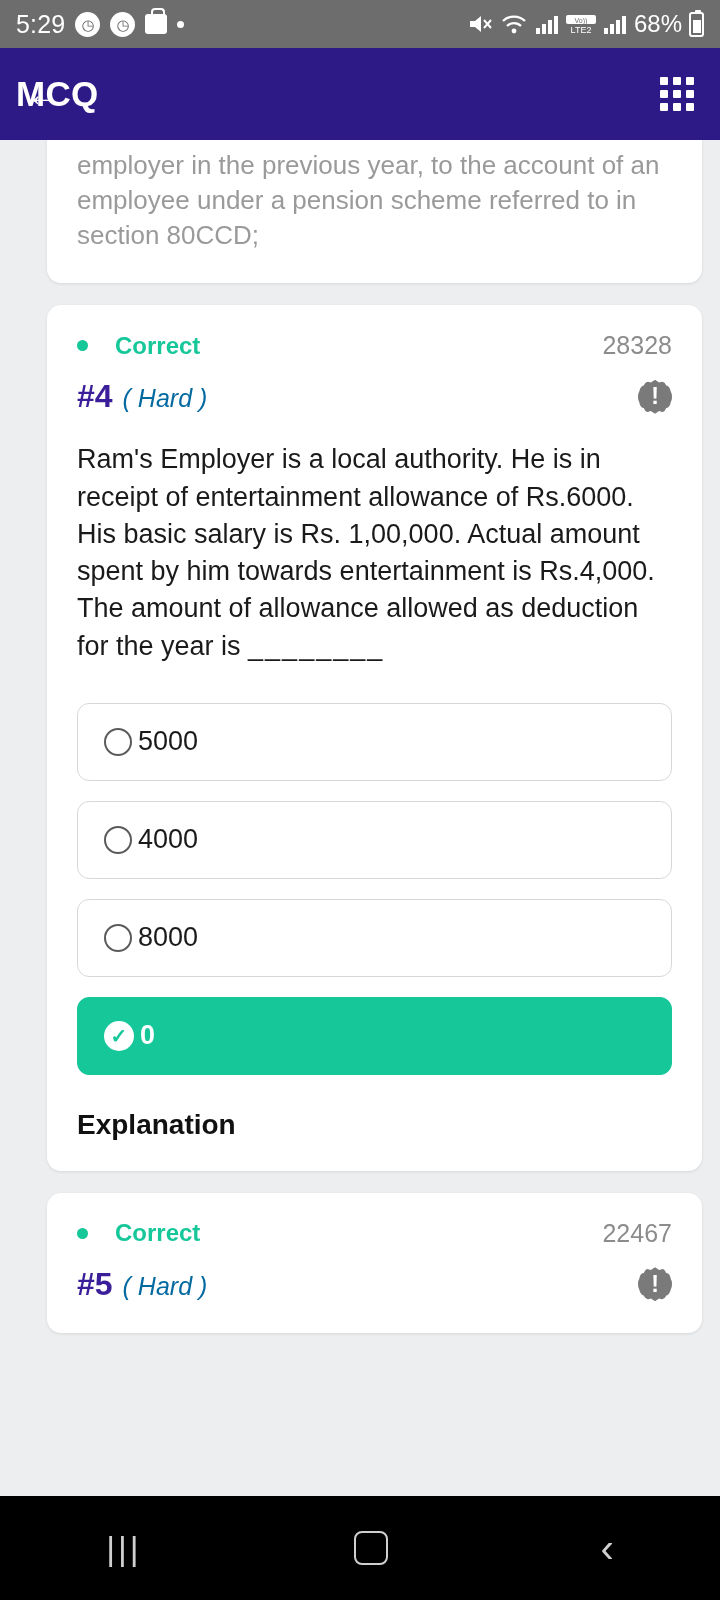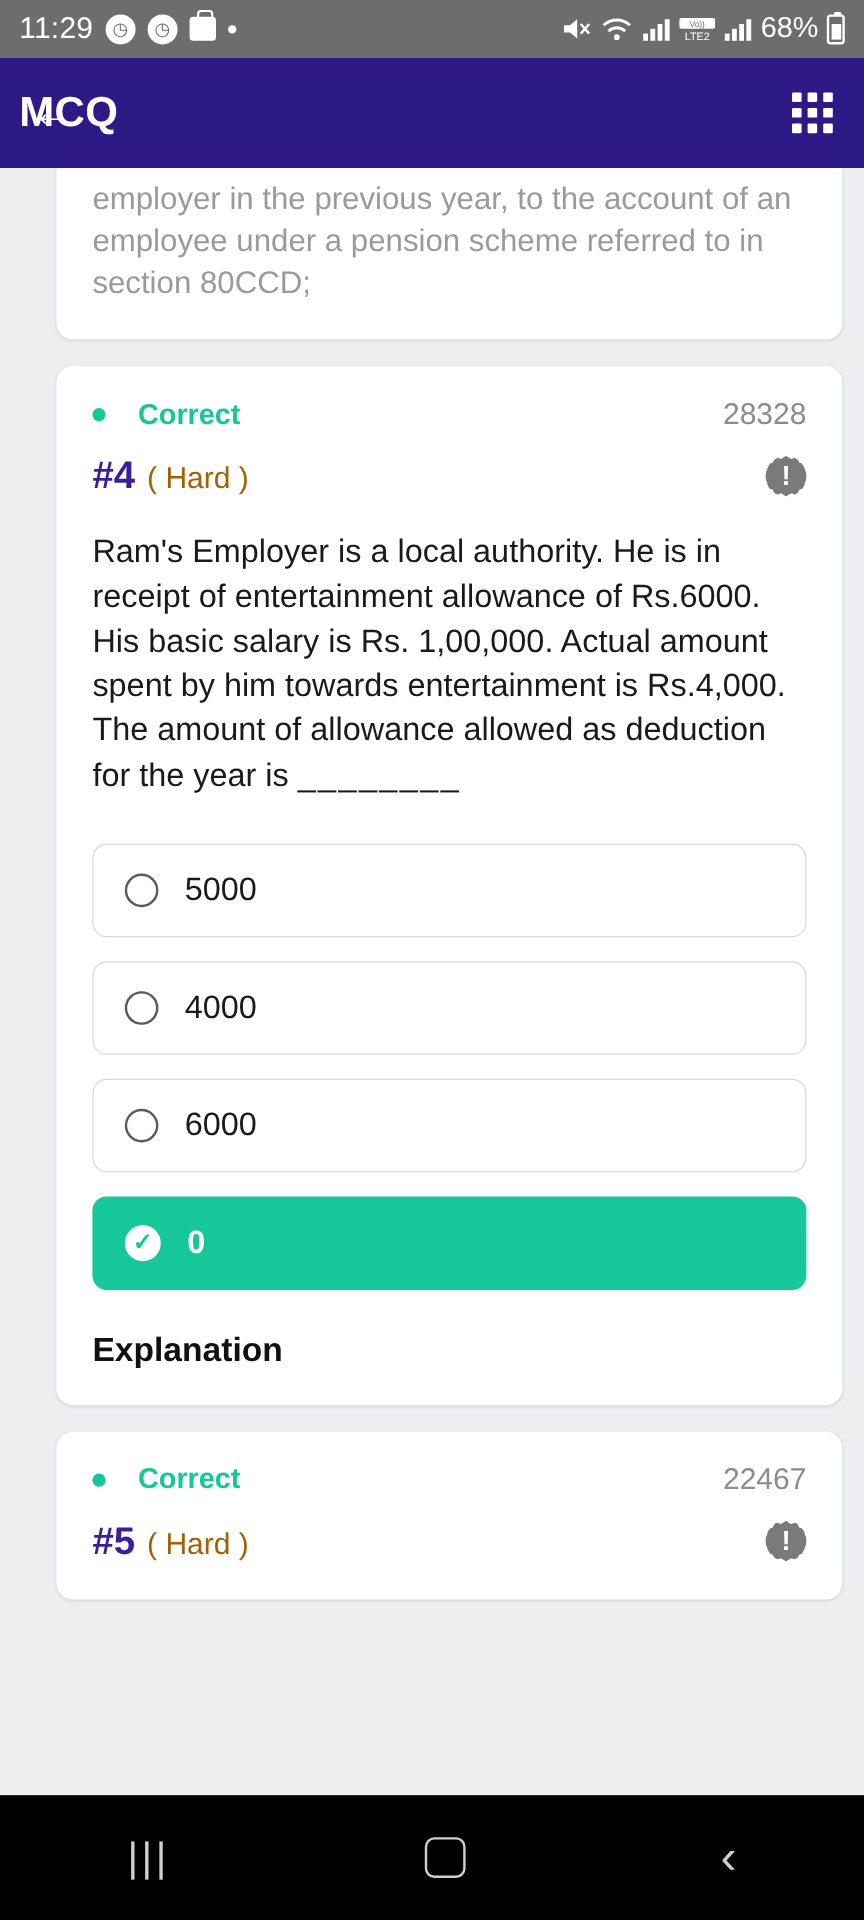--- a/index.html
+++ b/index.html
@@ -92,38 +92,38 @@
   .status-dot { width: 11px; height: 11px; border-radius: 50%; background: #16c79a; }
   .status-label { color: #16c79a; font-size: 24px; font-weight: 700; }
   .qid { color: #8c8c8c; font-size: 25px; }
 
   .q-head-row {
     display: flex; align-items: center; justify-content: space-between;
     margin-top: 18px;
   }
   .q-num-wrap { display: flex; align-items: baseline; gap: 10px; }
   .q-num { color: #3b1e9a; font-size: 32px; font-weight: 700; }
-  .q-diff { color: #a16207; font-size: 25px; }
+  .q-diff { color: #0369a1; font-size: 25px; font-style: italic; }
   .report-ico {
     width: 34px; height: 34px; border-radius: 50%;
     background: #7a7a7a; color: #ffffff;
     display: inline-flex; align-items: center; justify-content: center;
     font-size: 23px; font-weight: 700; line-height: 1;
     clip-path: polygon(50% 0%, 62% 8%, 76% 4%, 83% 17%, 96% 20%, 96% 34%, 106% 50%, 96% 66%, 96% 80%, 83% 83%, 76% 96%, 62% 92%, 50% 100%, 38% 92%, 24% 96%, 17% 83%, 4% 80%, 4% 66%, -6% 50%, 4% 34%, 4% 20%, 17% 17%, 24% 4%, 38% 8%);
   }
 
   .q-text {
     margin-top: 26px; font-size: 27px; line-height: 1.38; color: #1a1a1a;
   }
   .blank { letter-spacing: 2px; }
 
   .options { margin-top: 38px; display: flex; flex-direction: column; gap: 20px; }
   .option {
     border: 1px solid #d8d8d8; border-radius: 12px;
-    height: 78px; display: flex; align-items: center; gap: 22px;
+    height: 78px; display: flex; align-items: center; gap: 6px;
     padding: 0 26px; background: #ffffff;
   }
   .radio {
     width: 28px; height: 28px; border-radius: 50%;
     border: 2.5px solid #5b5b5b; flex: 0 0 auto;
   }
   .option-label { font-size: 27px; color: #1a1a1a; }
 
   .option.correct {
     background: #16c79a; border-color: #16c79a;
@@ -150,21 +150,21 @@
   .nav-home { width: 34px; height: 34px; border: 2.5px solid #cfcfcf; border-radius: 8px; }
   .nav-back { font-size: 40px; line-height: 1; }
 </style>
 </head>
 <body>
 
 <div class="phone">
 
   <div class="statusbar">
     <div class="sb-left">
-      <span class="sb-time">11:29</span>
+      <span class="sb-time">5:29</span>
       <span class="sb-icon">
           <span class="circle-ico">◷</span>
         </span>
       <span class="sb-icon">
           <span class="circle-ico">◷</span>
         </span>
       <span class="sb-icon">
           <span class="bag-ico"></span>
         </span>
       <span class="sb-icon">
@@ -262,21 +262,21 @@
         <div class="option">
           <span class="radio"></span>
           <span class="option-label">5000</span>
         </div>
         <div class="option">
           <span class="radio"></span>
           <span class="option-label">4000</span>
         </div>
         <div class="option">
           <span class="radio"></span>
-          <span class="option-label">6000</span>
+          <span class="option-label">8000</span>
         </div>
         <div class="option correct">
           <span class="check">✓</span>
           <span class="option-label">0</span>
         </div>
       </div>
 
       <div class="expl-title">Explanation</div>
     </div>
 

